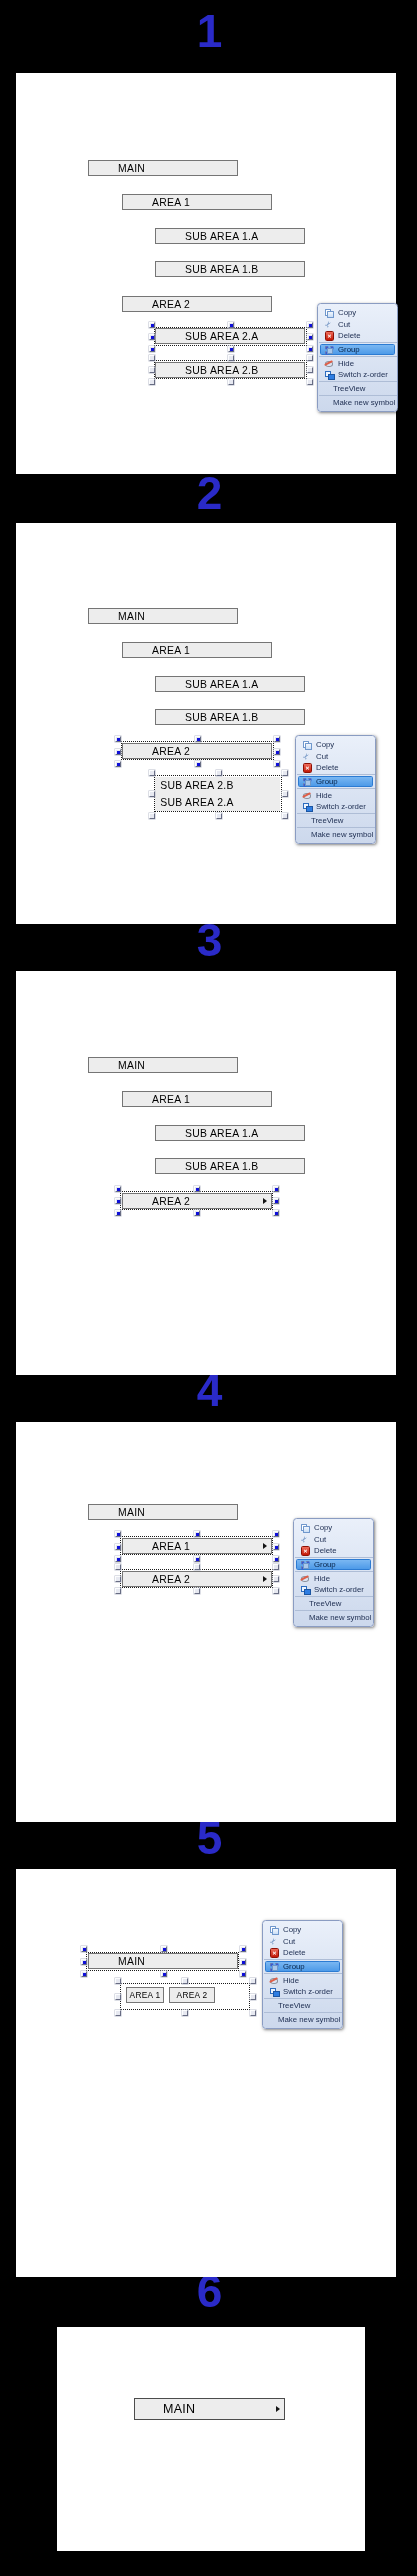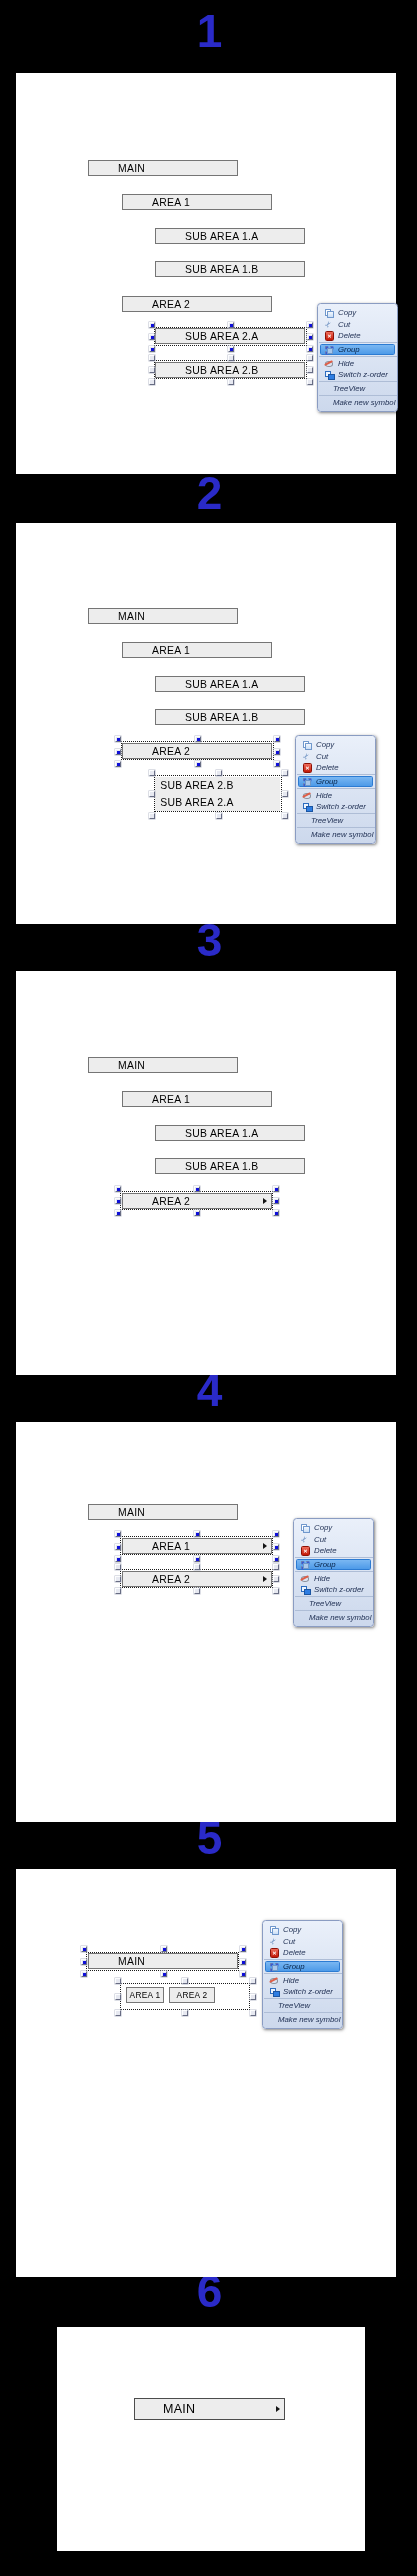--- a/index.html
+++ b/index.html
@@ -23,21 +23,21 @@
           border-top:1px solid #fcfdfe;border-left:1px solid #fcfdfe;
           border-right:1px solid #676c83;border-bottom:1px solid #676c83;
           box-shadow:0 0 0 0.5px #b9bdcc;}
   .handle.blue::after{content:"";position:absolute;left:1px;top:1px;width:2.6px;height:2.6px;background:#0f0fd9;}
   .arrow{position:absolute;width:0;height:0;border-left:4.7px solid #141414;
          border-top:3.1px solid transparent;border-bottom:3.1px solid transparent;}
   .menu{position:absolute;width:81px;box-sizing:border-box;padding:3.1px 0;
         background:linear-gradient(#eaf0fa,#ccd8ec);border:0.5px solid #8a9cc2;border-radius:3.6px;
         box-shadow:1px 1px 3.1px rgba(0,0,0,.5);}
   .mi{position:relative;height:11.4px;display:flex;align-items:center;color:#1c2c50;font-size:7.8px;}
-  .mi .t{position:relative;margin-left:20px;white-space:nowrap;z-index:1;font-style:italic;}
+  .mi .t{position:relative;margin-left:20px;white-space:nowrap;z-index:1;}
   .mi.noicon .t{margin-left:15px;}
   .mi.hl::before{content:"";position:absolute;left:2.1px;right:2.1px;top:0;bottom:0;
         background:linear-gradient(#7ab7f2,#4d9ae8);border:0.5px solid #2c7bd2;border-radius:1.6px;box-sizing:border-box;}
   .mi.hl{color:#062247;}
   .sep{height:0.5px;background:#aebdd6;margin:1px 0.5px;}
   .ic{position:absolute;left:6.8px;top:1.6px;width:8.3px;height:8.3px;z-index:1;}
   .ic-copy::before{content:"";position:absolute;left:0;top:0;width:4.2px;height:5.7px;
         background:#fff;border:0.5px solid #6f97cc;border-radius:0.5px;}
   .ic-copy::after{content:"";position:absolute;left:2.6px;top:2.1px;width:4.2px;height:5.7px;
         background:linear-gradient(#f2f7fd,#cadef6);border:0.5px solid #6f97cc;border-radius:0.5px;}

